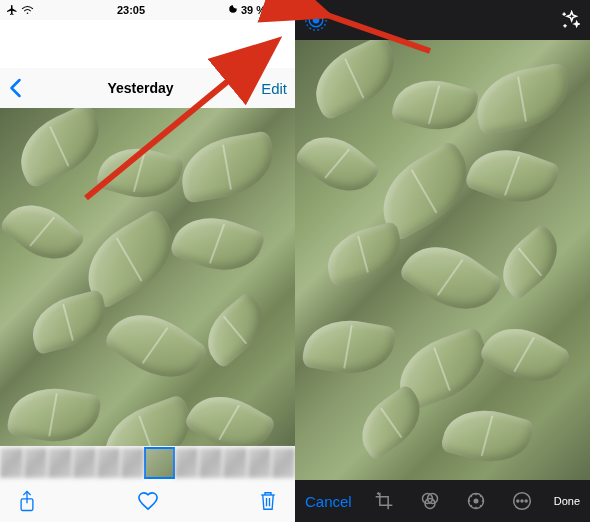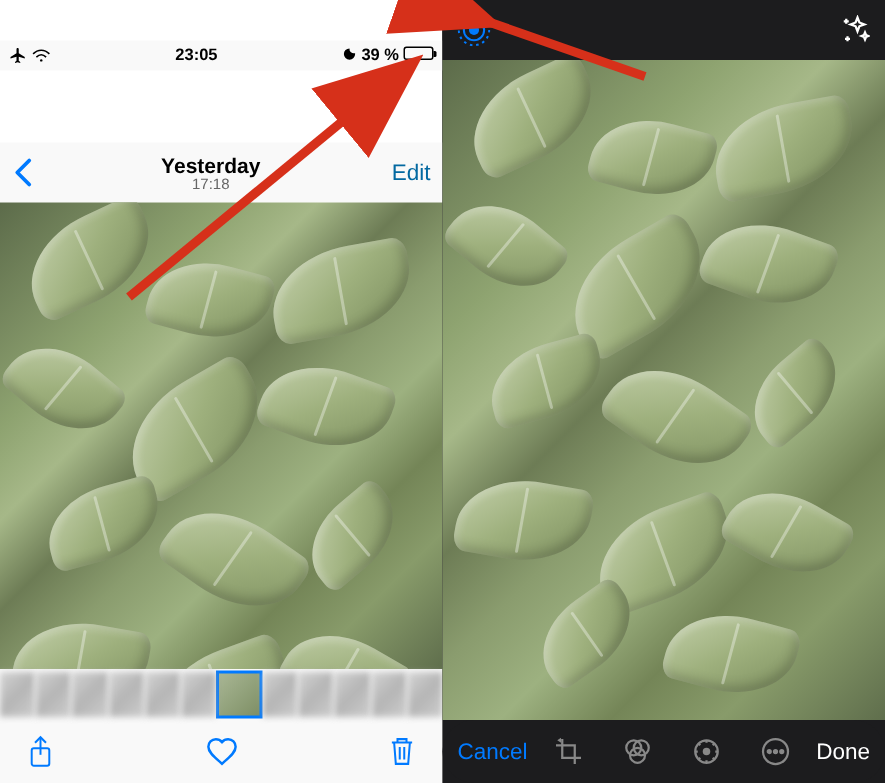--- a/index.html
+++ b/index.html
@@ -2,21 +2,21 @@
 <html><head>
 <meta charset="utf-8">
 <style>
   * { margin: 0; padding: 0; box-sizing: border-box; }
   body { font-family: -apple-system, "Helvetica Neue", sans-serif; width: 590px; height: 522px; display: flex; background: #000; overflow: hidden; }
   .screen { width: 295px; height: 522px; position: relative; display: flex; flex-direction: column; }
   .screen.left { background: #fff; }
   .screen.right { background: #1c1c1e; }
 
   
-  .status-bar { height: 20px; display: flex; align-items: center; justify-content: space-between; font-size: 11px; font-weight: 600; padding: 0 6px; margin-top: 27px; }
+  .status-bar { height: 20px; display: flex; align-items: center; justify-content: space-between; font-size: 11px; font-weight: 600; padding: 0 6px; }
   .status-bar.light { background: #f9f9f9; color: #000; }
   .status-left { display: flex; align-items: center; gap: 3px; }
   .status-right { display: flex; align-items: flex-start; gap: 3px; }
   .battery { width: 20px; height: 9px; border: 1px solid currentColor; border-radius: 2px; position: relative; }
   .battery::after { content: ""; position: absolute; right: -3px; top: 2px; width: 2px; height: 4px; background: currentColor; border-radius: 0 1px 1px 0; }
   .battery-fill { height: 100%; width: 39%; background: currentColor; }
 
   
   .nav-bar { height: 40px; background: #f9f9f9; display: flex; align-items: center; position: relative; margin-top: 48px; }
   .nav-back { width: 30px; display: flex; align-items: center; justify-content: center; }
@@ -50,24 +50,24 @@
   
   .thumb-strip { height: 34px; background: #f9f9f9; display: flex; align-items: center; gap: 1px; padding: 2px 0; }
   .thumb { width: 24px; height: 30px; background: linear-gradient(135deg,#aab896,#7c8d63); }
   .thumb.blur { filter: blur(2px); opacity:.7; background:linear-gradient(135deg,#c5c5c5,#999,#bbb);}
   .thumb.sel { outline: 2px solid #007aff; outline-offset:-1px; width:30px; }
 
   
   .toolbar-l { height: 42px; background: #f9f9f9; display: flex; align-items: center; justify-content: space-between; padding: 0 18px; }
 
   
-  .toolbar-r { height: 42px; background: #1c1c1e; display: flex; align-items: center; padding: 0 10px; border-radius: 21px; }
+  .toolbar-r { height: 42px; background: #1c1c1e; display: flex; align-items: center; padding: 0 10px; }
   .toolbar-r .cancel { color: #007aff; font-size: 15px; }
   .toolbar-r .tools { flex:1; display:flex; justify-content:center; gap:26px; }
-  .toolbar-r .done { color:#fff; font-size:15px; }
+  .toolbar-r .done { color:#fff; font-size:11px; }
 
   .icon { display:inline-flex; align-items:center; justify-content:center; }
 
   
   .arrow { position: absolute; pointer-events: none; z-index: 50; }
   .arrow svg { overflow: visible; }
 </style>
 </head>
 <body>
 
@@ -101,21 +101,20 @@
   </div>
 
   <div class="nav-bar">
     <div class="nav-back">
       <svg width="13" height="20" viewBox="0 0 12 20" fill="none" stroke="#007aff" stroke-width="2.5" stroke-linecap="round" stroke-linejoin="round">
           <polyline points="10 2 2 10 10 18"></polyline>
         </svg>
     </div>
     <div class="nav-title">
       <div class="day">Yesterday</div>
-      <div class="time">17:18</div>
     </div>
     <div class="nav-edit">Edit</div>
   </div>
 
   <div class="photo">
     <div class="leaf l1"></div>
       <div class="leaf l2"></div>
       <div class="leaf l3"></div>
     <div class="leaf l4"></div>
       <div class="leaf l5"></div>

